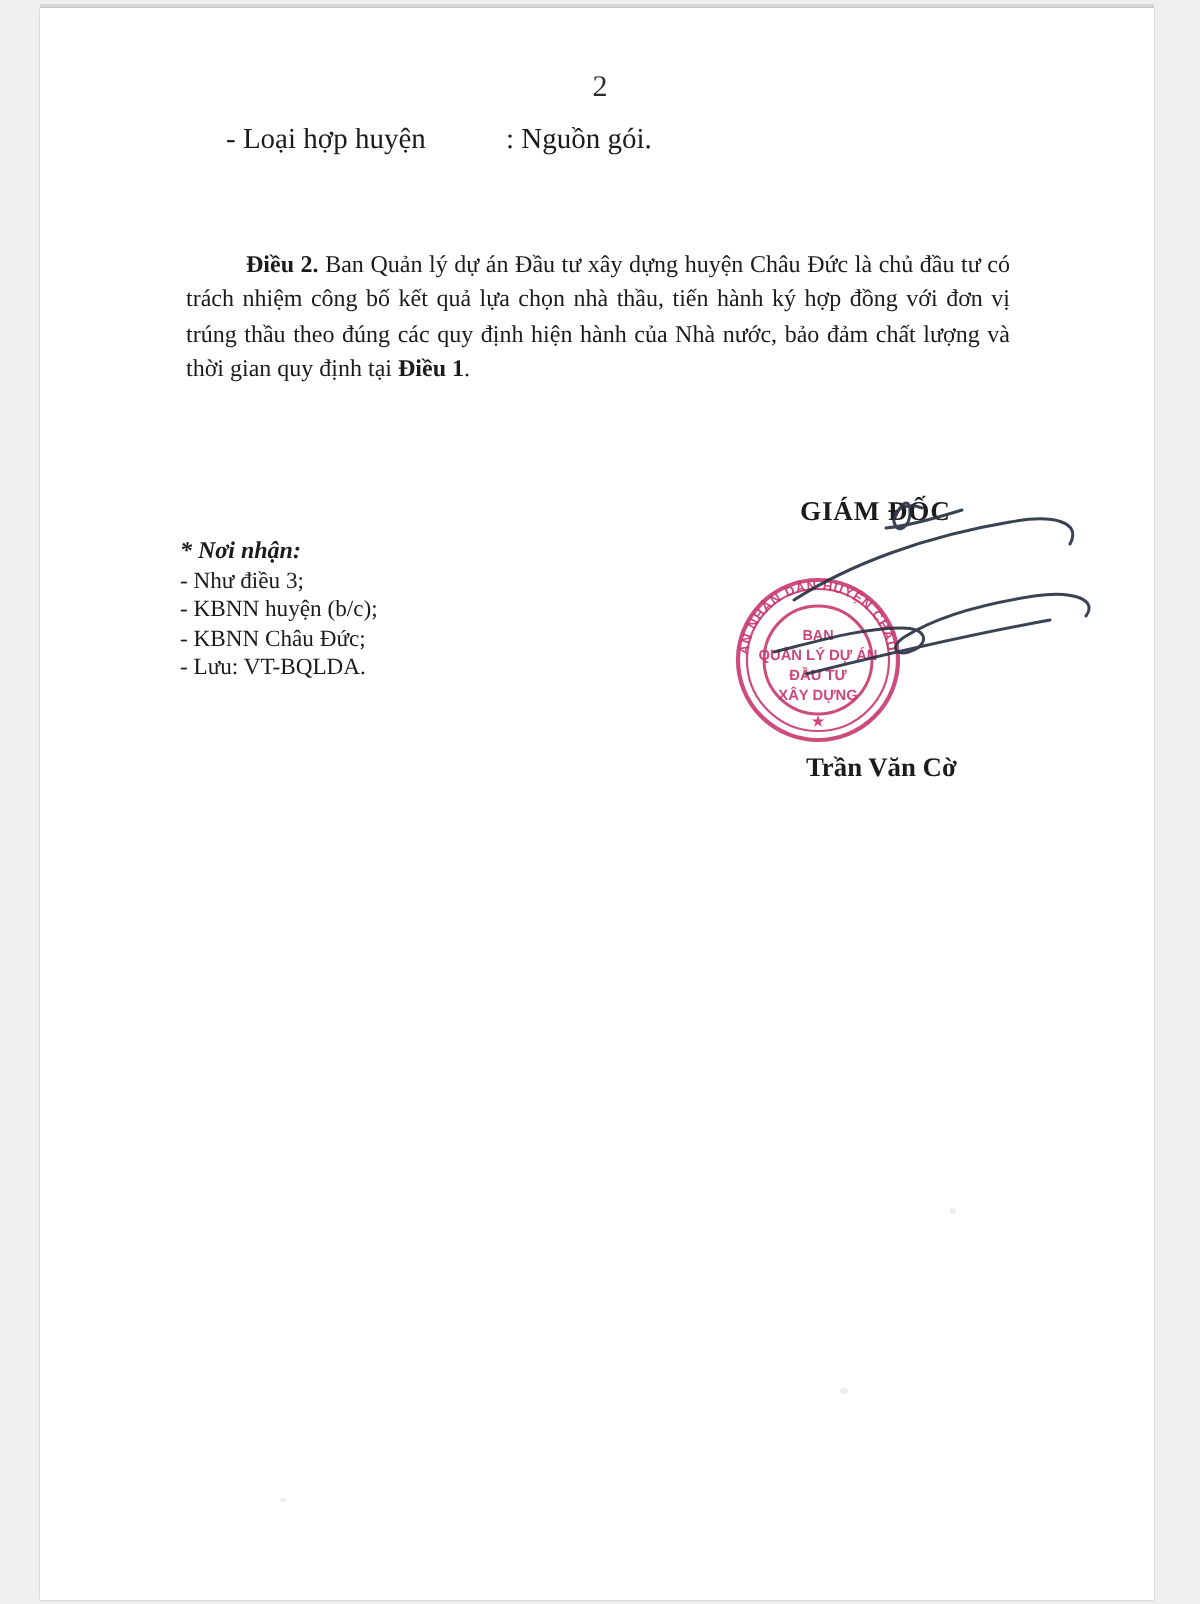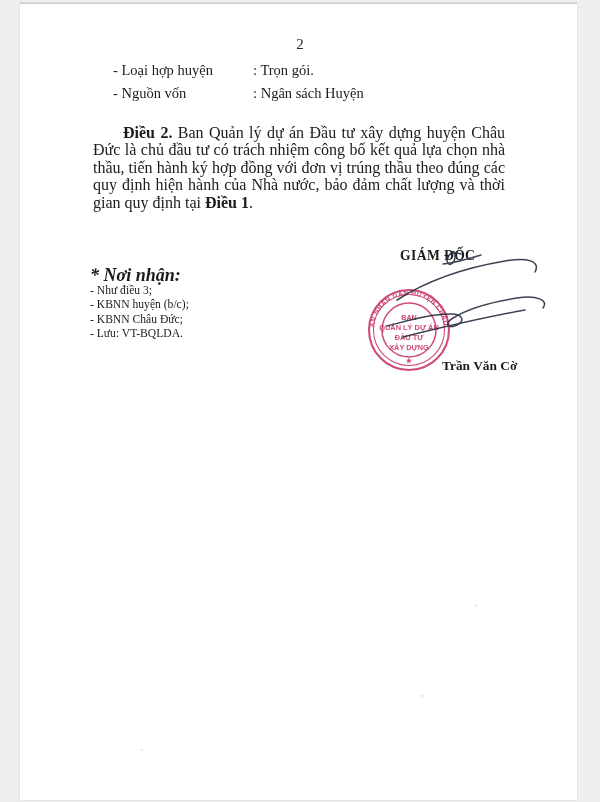--- a/index.html
+++ b/index.html
@@ -62,21 +62,21 @@
   }
 
   #meta-row-0 { left: 113px; top: 62px; }
   #meta-row-1 { left: 113px; top: 85px; }
   #meta-row-2 { left: 113px; top: 108px; }
 
   .body-para {
     position: absolute;
     left: 93px;
     width: 412px;
-    font-size: 16px;
+    font-size: 12px;
     line-height: 17.4px;
     color: #1b1b1b;
     text-align: justify;
     text-indent: 30px;
     hyphens: none;
   }
   #para-dieu2 { top: 124px; }
   #para-dieu3 { top: 196px; }
 
   .art-label { font-weight: bold; }
@@ -85,21 +85,21 @@
     position: absolute;
     left: 90px;
     top: 268px;
     font-size: 11.6px;
     line-height: 14.6px;
     color: #1b1b1b;
   }
   #recipients-title {
     font-weight: bold;
     font-style: italic;
-    font-size: 18px;
+    font-size: 12px;
     margin-bottom: 1px;
   }
   .recipient-item { white-space: nowrap; }
 
   #signature-block {
     position: absolute;
     left: 355px;
     top: 248px;
     width: 200px;
     height: 140px;
@@ -108,26 +108,25 @@
     position: absolute;
     left: 45px; top: 0px;
     font-size: 13.6px;
     font-weight: bold;
     letter-spacing: 0.4px;
     color: #1b1b1b;
     white-space: nowrap;
   }
   #signer-name {
     position: absolute;
-    left: 48px; top: 110px;
+    left: 48px; top: 128px;
     font-size: 13.4px;
     font-weight: bold;
     color: #1b1b1b;
     white-space: nowrap;
-    margin-left: 39px;
   }
 
   #seal {
     position: absolute;
     left: 8px;
     top: 36px;
     width: 92px;
     height: 92px;
   }
   #seal svg { display: block; }
@@ -158,26 +157,23 @@
 
     <div class="speck" style="left: 455px; top: 600px; width: 3px; height: 3px;"></div>
     <div class="speck" style="left: 400px; top: 690px; width: 4px; height: 3px;"></div>
     <div class="speck" style="left: 120px; top: 745px; width: 3px; height: 2px;"></div>
 
   </div>
 
   <div id="page-number">2</div>
 
   <div class="meta-row" id="meta-row-0">
-    <span class="meta-label">- Loại hợp huyện</span><span class="meta-value">: Trọn gói.</span>
-  </div>
-
-  <div class="meta-row" id="meta-row-1">
-    <span class="meta-label">- Nguồn vốn</span><span class="meta-value">: Ngân sách Huyện</span>
-  </div>
+    <span class="meta-label">- Loại hợp huyện</span><span class="meta-value">: Nguồn gói.</span>
+  </div>
+
 
 
   <div class="body-para" id="para-dieu2">
     <span class="art-label">Điều 2.</span><span> Ban Quản lý dự án Đầu tư xây dựng huyện Châu Đức là chủ đầu tư có trách nhiệm công bố kết quả lựa chọn nhà thầu, tiến hành ký hợp đồng với đơn vị trúng thầu theo đúng các quy định hiện hành của Nhà nước, bảo đảm chất lượng và thời gian quy định tại </span><span class="art-label">Điều 1</span><span>.</span>
   </div>
 
 
   <div id="recipients">
     <div id="recipients-title">* Nơi nhận:</div>
     <div class="recipient-item">- Như điều 3;</div>

